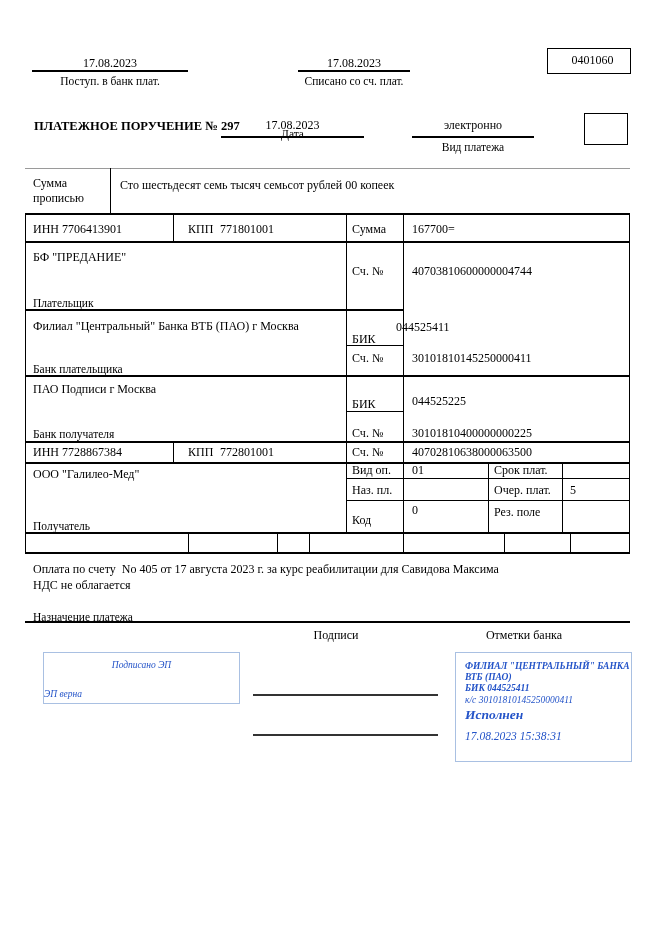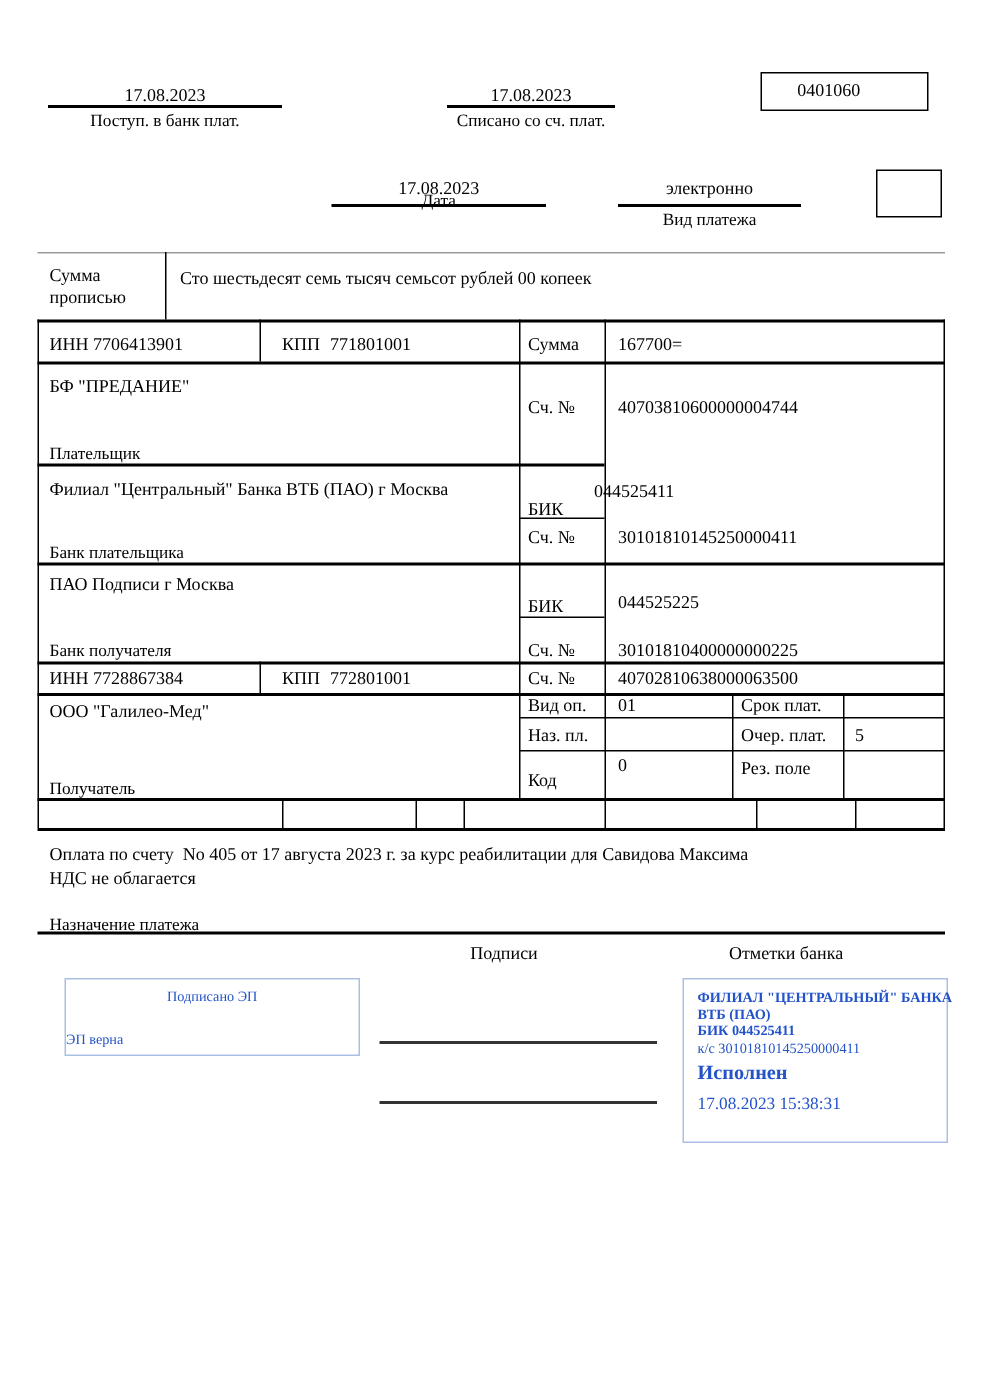--- a/index.html
+++ b/index.html
@@ -10,40 +10,41 @@
   .sm{font-size:11.5px;}
   .b{font-weight:bold;}
   .hl{position:absolute;height:1.5px;background:#000;}
   .thin{height:1px;}
   .vl{position:absolute;width:1px;background:#000;}
   .faint{position:absolute;height:1px;background:#9a9a9a;}
   .box{position:absolute;border:1px solid #000;box-sizing:border-box;}
   .sigline{position:absolute;height:1.5px;background:#333;}
   .stampbox{position:absolute;border:1px solid var(--stamp-border,#a9c0e2);box-sizing:border-box;
             color:var(--stamp-blue,#2353c8);}
-  .stamp-t{position:absolute;font-size:9.5px;line-height:1.1;white-space:nowrap;}
+  .stamp-t{position:absolute;font-size:9.5px;line-height:1.1;white-space:nowrap;font-style:italic;}
   .prewrap{white-space:pre-wrap;}
 </style>
 </head>
 <body>
 
 <div class="page">
 
   <div class="t c" style="left:32px;top:57px;width:156px">17.08.2023</div>
   <div class="hl" style="left:32px;top:70px;width:156px"></div>
   <div class="t c sm" style="left:32px;top:75px;width:156px">Поступ. в банк плат.</div>
 
   <div class="t c" style="left:298px;top:57px;width:112px">17.08.2023</div>
   <div class="hl" style="left:298px;top:70px;width:112px"></div>
   <div class="t c sm" style="left:292px;top:75px;width:124px">Списано со сч. плат.</div>
 
-  <div class="box" style="left:507px;top:48px;width:112px;height:26px">
+  <div class="box" style="left:547px;top:48px;width:84px;height:26px">
     <div class="t c" style="left:0;top:5px;width:89px">0401060</div>
   </div>
 
+  <div class="t b" style="left:34px;top:119px;font-size:12.5px">ПЛАТЕЖНОЕ ПОРУЧЕНИЕ № 297</div>
   <div class="t c" style="left:221px;top:119px;width:143px">17.08.2023</div>
   <div class="hl" style="left:221px;top:136px;width:143px"></div>
   <div class="t c sm" style="left:221px;top:128px;width:143px">Дата</div>
 
   <div class="t c" style="left:412px;top:119px;width:122px">электронно</div>
   <div class="hl" style="left:412px;top:136px;width:122px"></div>
   <div class="t c sm" style="left:412px;top:141px;width:122px">Вид платежа</div>
 
   <div class="box" style="left:584px;top:113px;width:44px;height:32px"></div>
 

